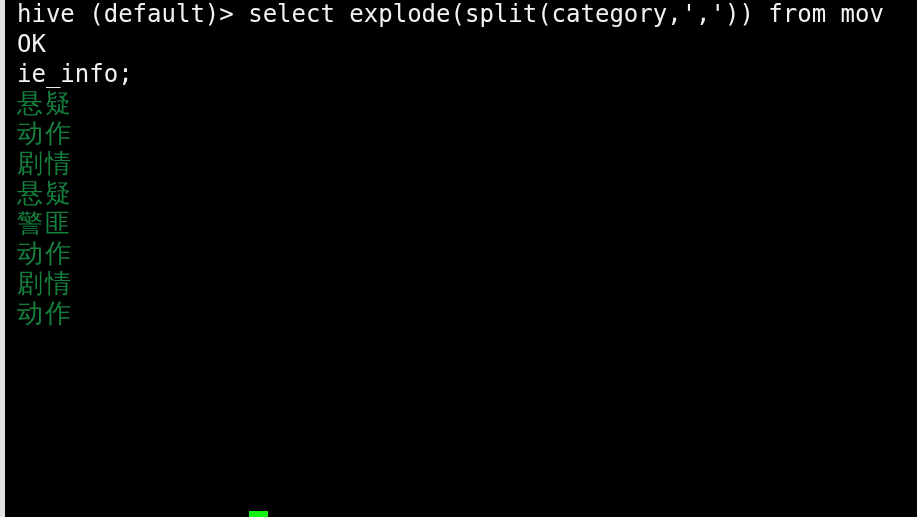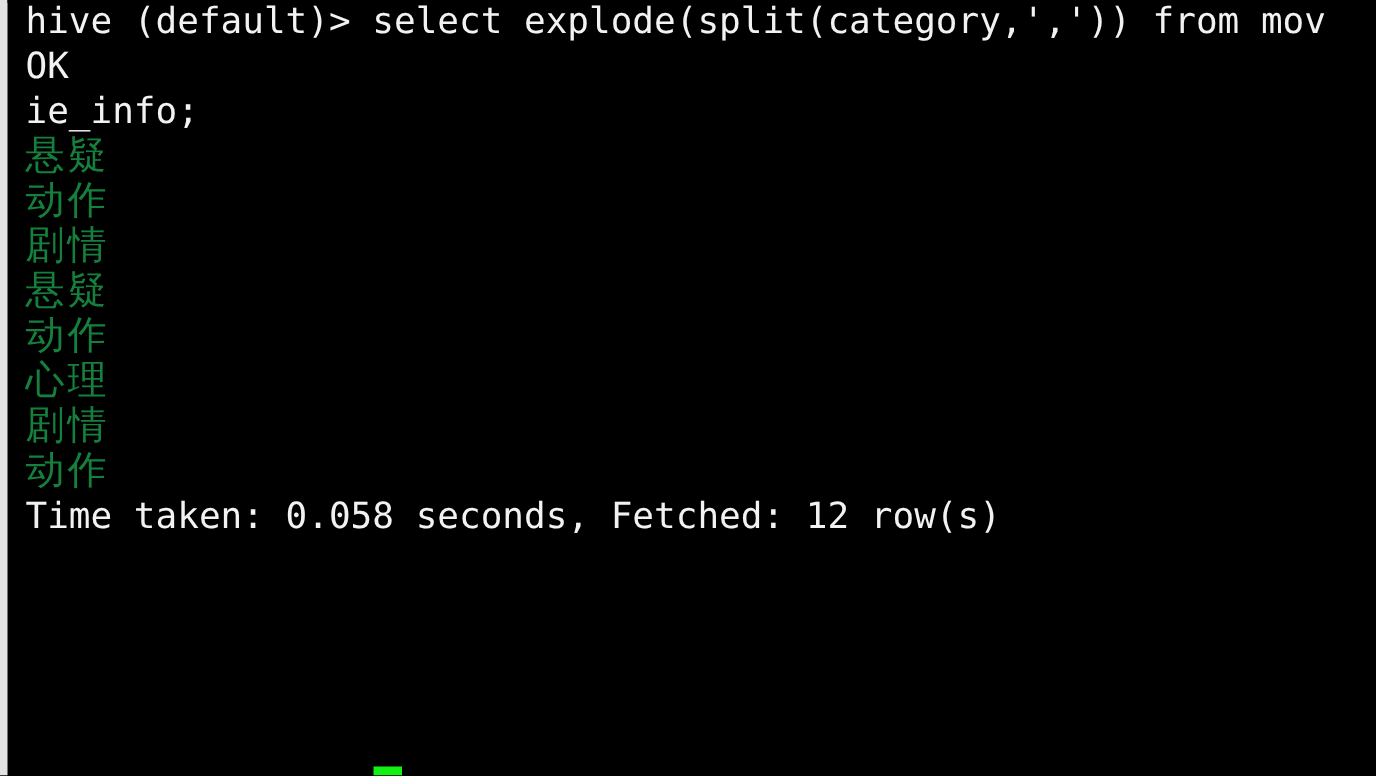--- a/index.html
+++ b/index.html
@@ -96,24 +96,23 @@
   <div id="screen">
 
     <div class="term-line">hive (default)&gt; select explode(split(category,',')) from mov</div>
     <div class="term-line">OK</div>
     <div class="term-line">ie_info;</div>
 
     <div class="term-line cjk">悬疑</div>
     <div class="term-line cjk">动作</div>
     <div class="term-line cjk">剧情</div>
     <div class="term-line cjk">悬疑</div>
+    <div class="term-line cjk">警匪</div>
     <div class="term-line cjk">动作</div>
-    <div class="term-line cjk">心理</div>
     <div class="term-line cjk">剧情</div>
     <div class="term-line cjk">动作</div>
 
-    <div class="term-line">Time taken: 0.058 seconds, Fetched: 12 row(s)</div>
 
   </div>
 
   <div id="cursor-block"></div>
 
 </div>
 
 </body></html>

